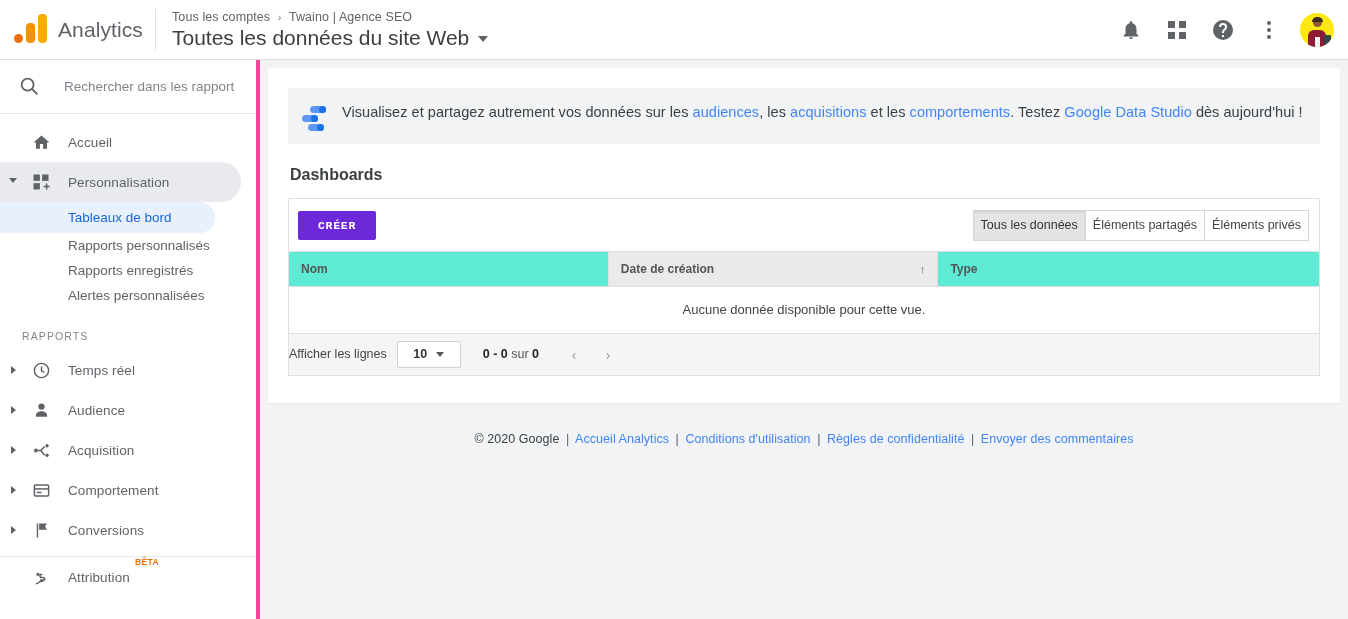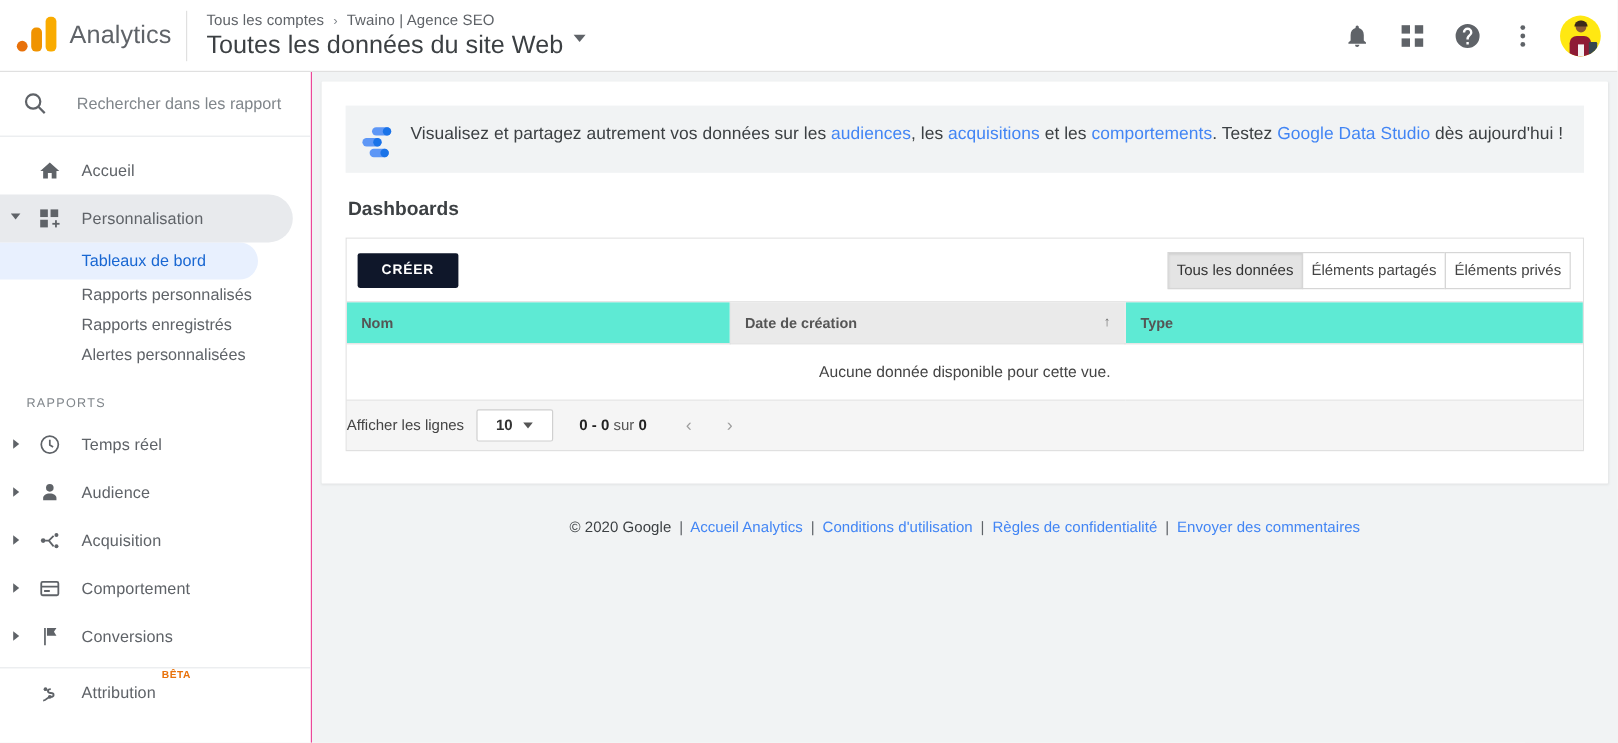--- a/index.html
+++ b/index.html
@@ -25,21 +25,21 @@
   .ga-logo .bar1 { position:absolute; left:0; bottom:3px; width:9px; height:9px; border-radius:50%; background:#E8710A; }
   .ga-logo .bar2 { position:absolute; left:12px; bottom:3px; width:9px; height:20px; border-radius:4px; background:#F09300; }
   .ga-logo .bar3 { position:absolute; left:24px; bottom:3px; width:9px; height:29px; border-radius:4px; background:#F9AB00; }
   .brand-name { font-size: 21px; color: #5f6368; letter-spacing: .1px; }
 
   .divider-v { width: 1px; height: 42px; background: #e0e0e0; margin: 0 16px 0 0; }
 
   .titleblock { display: flex; flex-direction: column; justify-content: center; }
   .breadcrumb { font-size: 12.5px; color: #5f6368; margin-bottom: 2px; letter-spacing: .1px; }
   .breadcrumb .sep { margin: 0 4px; font-size: 11px; color: #80868b; }
-  .view-title { font-size: 21px; color: #3c4043; display: flex; align-items: flex-start; font-weight: 400; }
+  .view-title { font-size: 21px; color: #3c4043; display: flex; align-items: center; font-weight: 400; }
   .caret-down {
     width: 0; height: 0; margin-left: 9px; margin-top: 3px;
     border-left: 5px solid transparent; border-right: 5px solid transparent;
     border-top: 6px solid #5f6368;
   }
 
   .top-actions { position: absolute; right: 14px; top: 0; height: 60px; display: flex; align-items: center; gap: 4px; }
   .icon-btn {
     width: 42px; height: 42px; border-radius: 50%;
     display: flex; align-items: center; justify-content: center;
@@ -59,21 +59,21 @@
   .av-body { position:absolute; bottom:0; left:50%; margin-left:-9px; width:18px; height:17px; border-radius:6px 6px 0 0; background:#8e1b35; }
   .av-shirt { position:absolute; bottom:0; left:50%; margin-left:-2.5px; width:5px; height:10px; background:#f4f4f4; }
   .av-board { position:absolute; bottom:1px; right:3px; width:7px; height:11px; background:#37474f; border-radius:1px; }
 
   
   .body-wrap { display: flex; height: 559px; background: #f1f3f4; }
 
   
   .sidebar {
     width: 260px; min-width: 260px; background: #fff; height: 559px;
-    border-right: 1px solid #ec4899; position: relative; overflow: hidden;
+    border-right: 4px solid #ec4899; position: relative; overflow: hidden;
   }
   .search-row { height: 54px; display: flex; align-items: center; padding-left: 18px; border-bottom: 1px solid #e8eaed; }
   .search-row .s-ico { width: 24px; height: 24px; color: #5f6368; margin-right: 20px; }
   .search-input {
     border: none; outline: none; font-size: 13.5px; color: #3c4043;
     font-family: "Liberation Sans", sans-serif; width: 180px; background: transparent;
   }
   .search-input::placeholder { color: #80868b; }
 
   .nav-item {
@@ -130,24 +130,24 @@
   .lnk { color: #4285f4; text-decoration: none; cursor: pointer; }
 
   .page-title { font-size: 16px; font-weight: bold; color: #3c4043; margin: 0 0 14px 2px; }
 
   .table-box { border: 1px solid #e0e0e0; }
   .toolbar {
     height: 53px; display: flex; align-items: center; padding: 0 10px 0 9px;
     background: #fff; border-bottom: 1px solid #e0e0e0;
   }
   .btn-create {
-    background: #0f172a; color: #fff; border: none; cursor: pointer;
+    background: #6d28d9; color: #fff; border: none; cursor: pointer;
     font-size: 11.5px; font-weight: bold; letter-spacing: .7px;
     height: 29px; padding: 0 20px; border-radius: 2px;
-    font-family: Liberation Sans, sans-serif;
+    font-family: Liberation Mono, monospace;
   }
   .toolbar-right { margin-left: auto; display: flex; align-items: center; }
   .seg-group { display: flex; }
   .seg {
     height: 31px; display: flex; align-items: center; padding: 0 7px;
     border: 1px solid #d6d6d6; font-size: 12.5px; color: #444; background: #fff;
     cursor: pointer; margin-left: -1px; white-space: nowrap;
   }
   .seg.on { background: #e4e4e4; color: #333; box-shadow: inset 0 1px 2px rgba(0,0,0,.1); }
   .tb-search {

